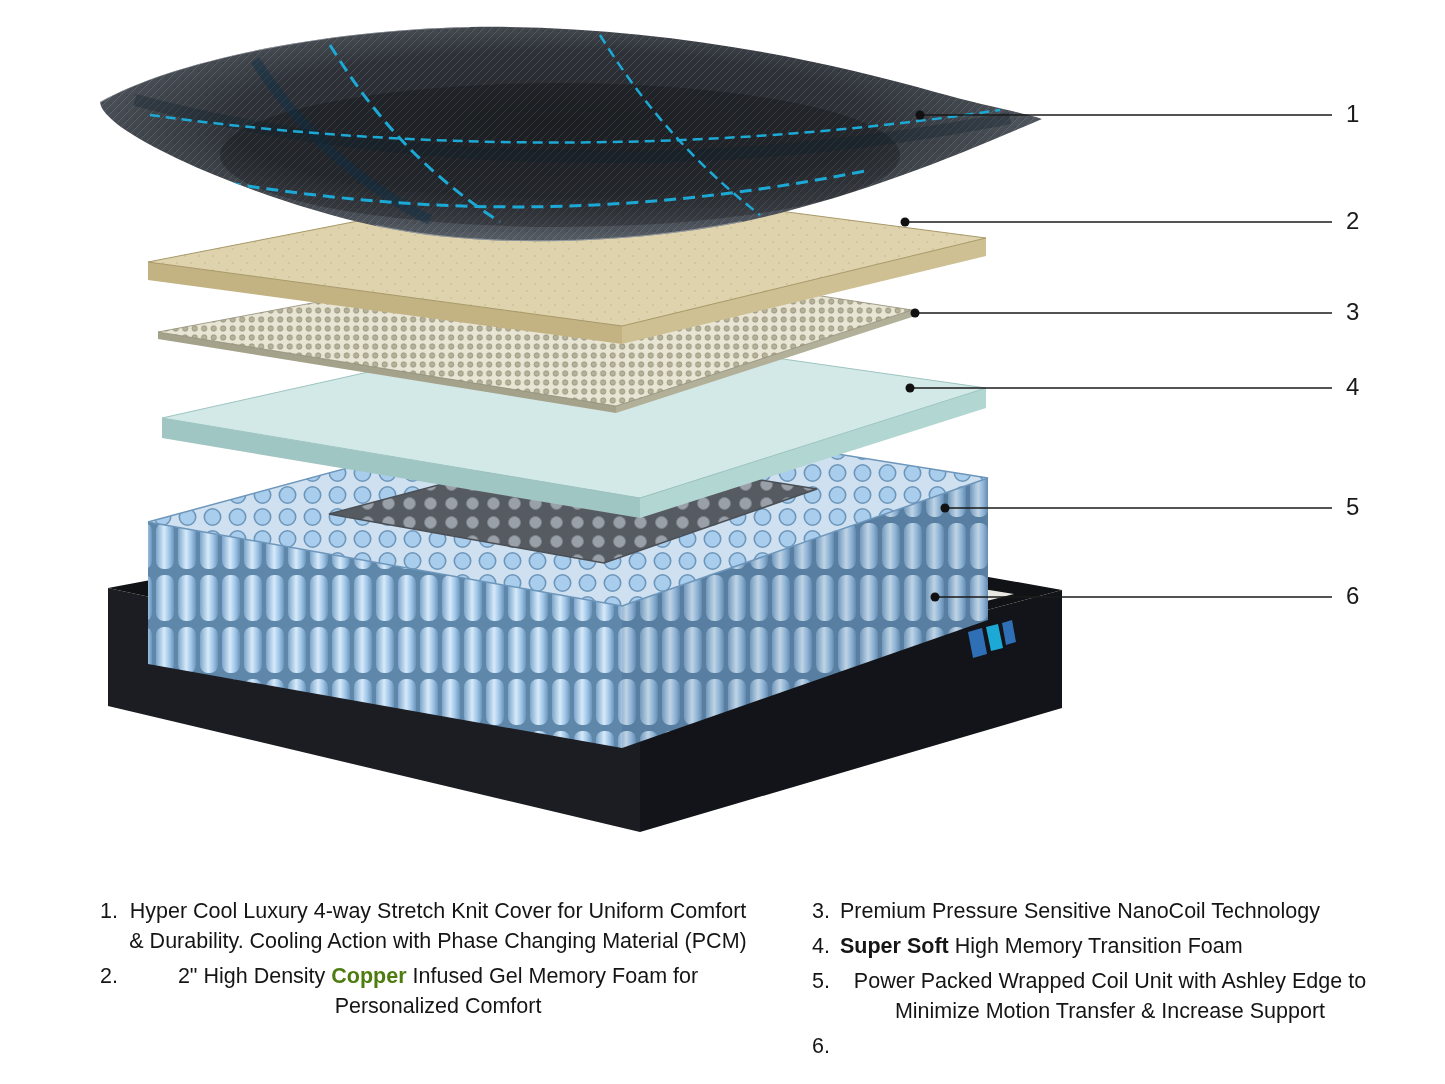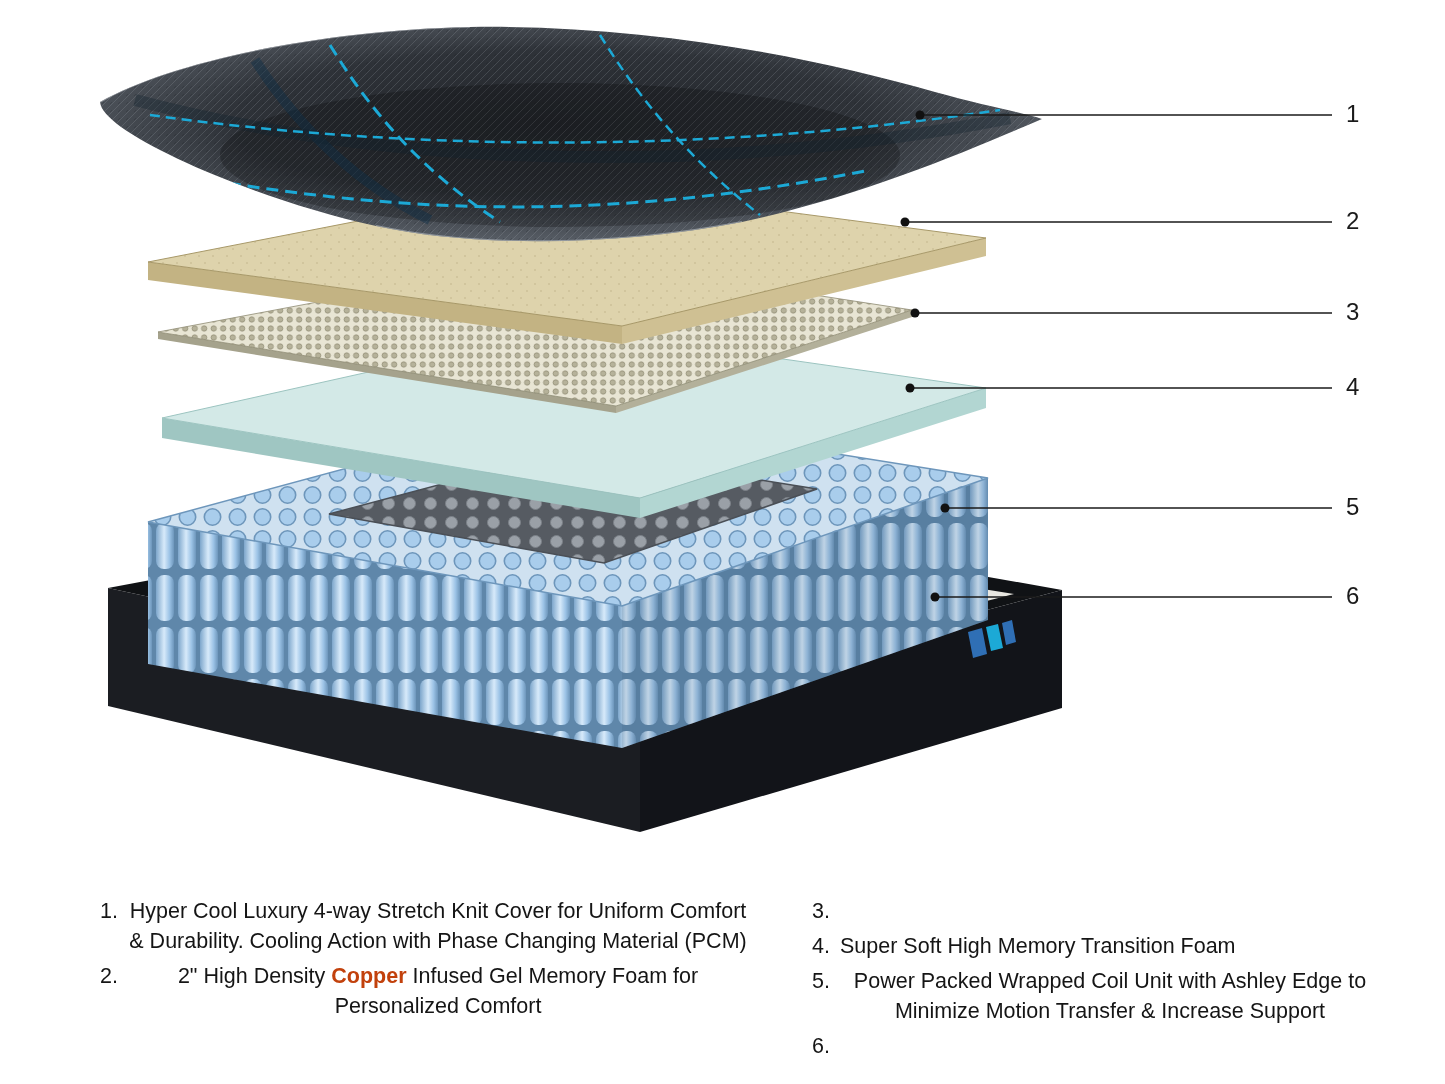--- a/index.html
+++ b/index.html
@@ -8,22 +8,22 @@
   .stage{position:absolute;left:0;top:0;width:1445px;height:880px;}
   .callout-num{position:absolute;font-size:24px;color:#1a1a1a;line-height:1;}
   .legend{position:absolute;left:0;top:896px;width:1445px;color:#151515;}
   .legend .col{position:absolute;top:0;}
   .legend .col.left{left:88px;width:660px;}
   .legend .col.right{left:800px;width:580px;}
   .legend .item{display:flex;align-items:flex-start;margin-bottom:5px;
                 font-size:21.5px;line-height:1.40;}
   .legend .no{flex:none;width:30px;text-align:right;margin-right:10px;}
   .legend p{margin:0;text-align:center;}
-  .copper{color:#c2410c;font-weight:700;}
-  .bold{font-weight:400;margin-top:28px;}
+  .copper{color:#4d7c0f;font-weight:700;}
+  .bold{font-weight:700;margin-top:28px;}
 </style>
 </head>
 <body>
 
 <div class="page">
 
   <div class="stage">
     <svg width="1445" height="880" viewBox="0 0 1445 880">
       <defs>
         <radialGradient id="coverGrad" cx="48%" cy="45%" r="68%">
@@ -156,20 +156,21 @@
         <p><span>Hyper Cool Luxury 4-way Stretch Knit Cover for Uniform Comfort &amp; Durability. Cooling Action with Phase Changing Material (PCM)</span></p>
       </div>
       <div class="item">
         <span class="no">2.</span>
         <p><span>2" High Density </span><span class="copper">Copper</span><span> Infused Gel Memory Foam for Personalized Comfort</span></p>
       </div>
     </div>
     <div class="col right">
       <div class="item">
         <span class="no">3.</span>
+        <p><span>Premium Pressure Sensitive NanoCoil Technology</span></p>
       </div>
       <div class="item">
         <span class="no">4.</span>
         <p><span class="bold">Super Soft</span><span> High Memory Transition Foam</span></p>
       </div>
       <div class="item">
         <span class="no">5.</span>
         <p><span>Power Packed Wrapped Coil Unit with Ashley Edge to Minimize Motion Transfer &amp; Increase Support</span></p>
       </div>
       <div class="item">

